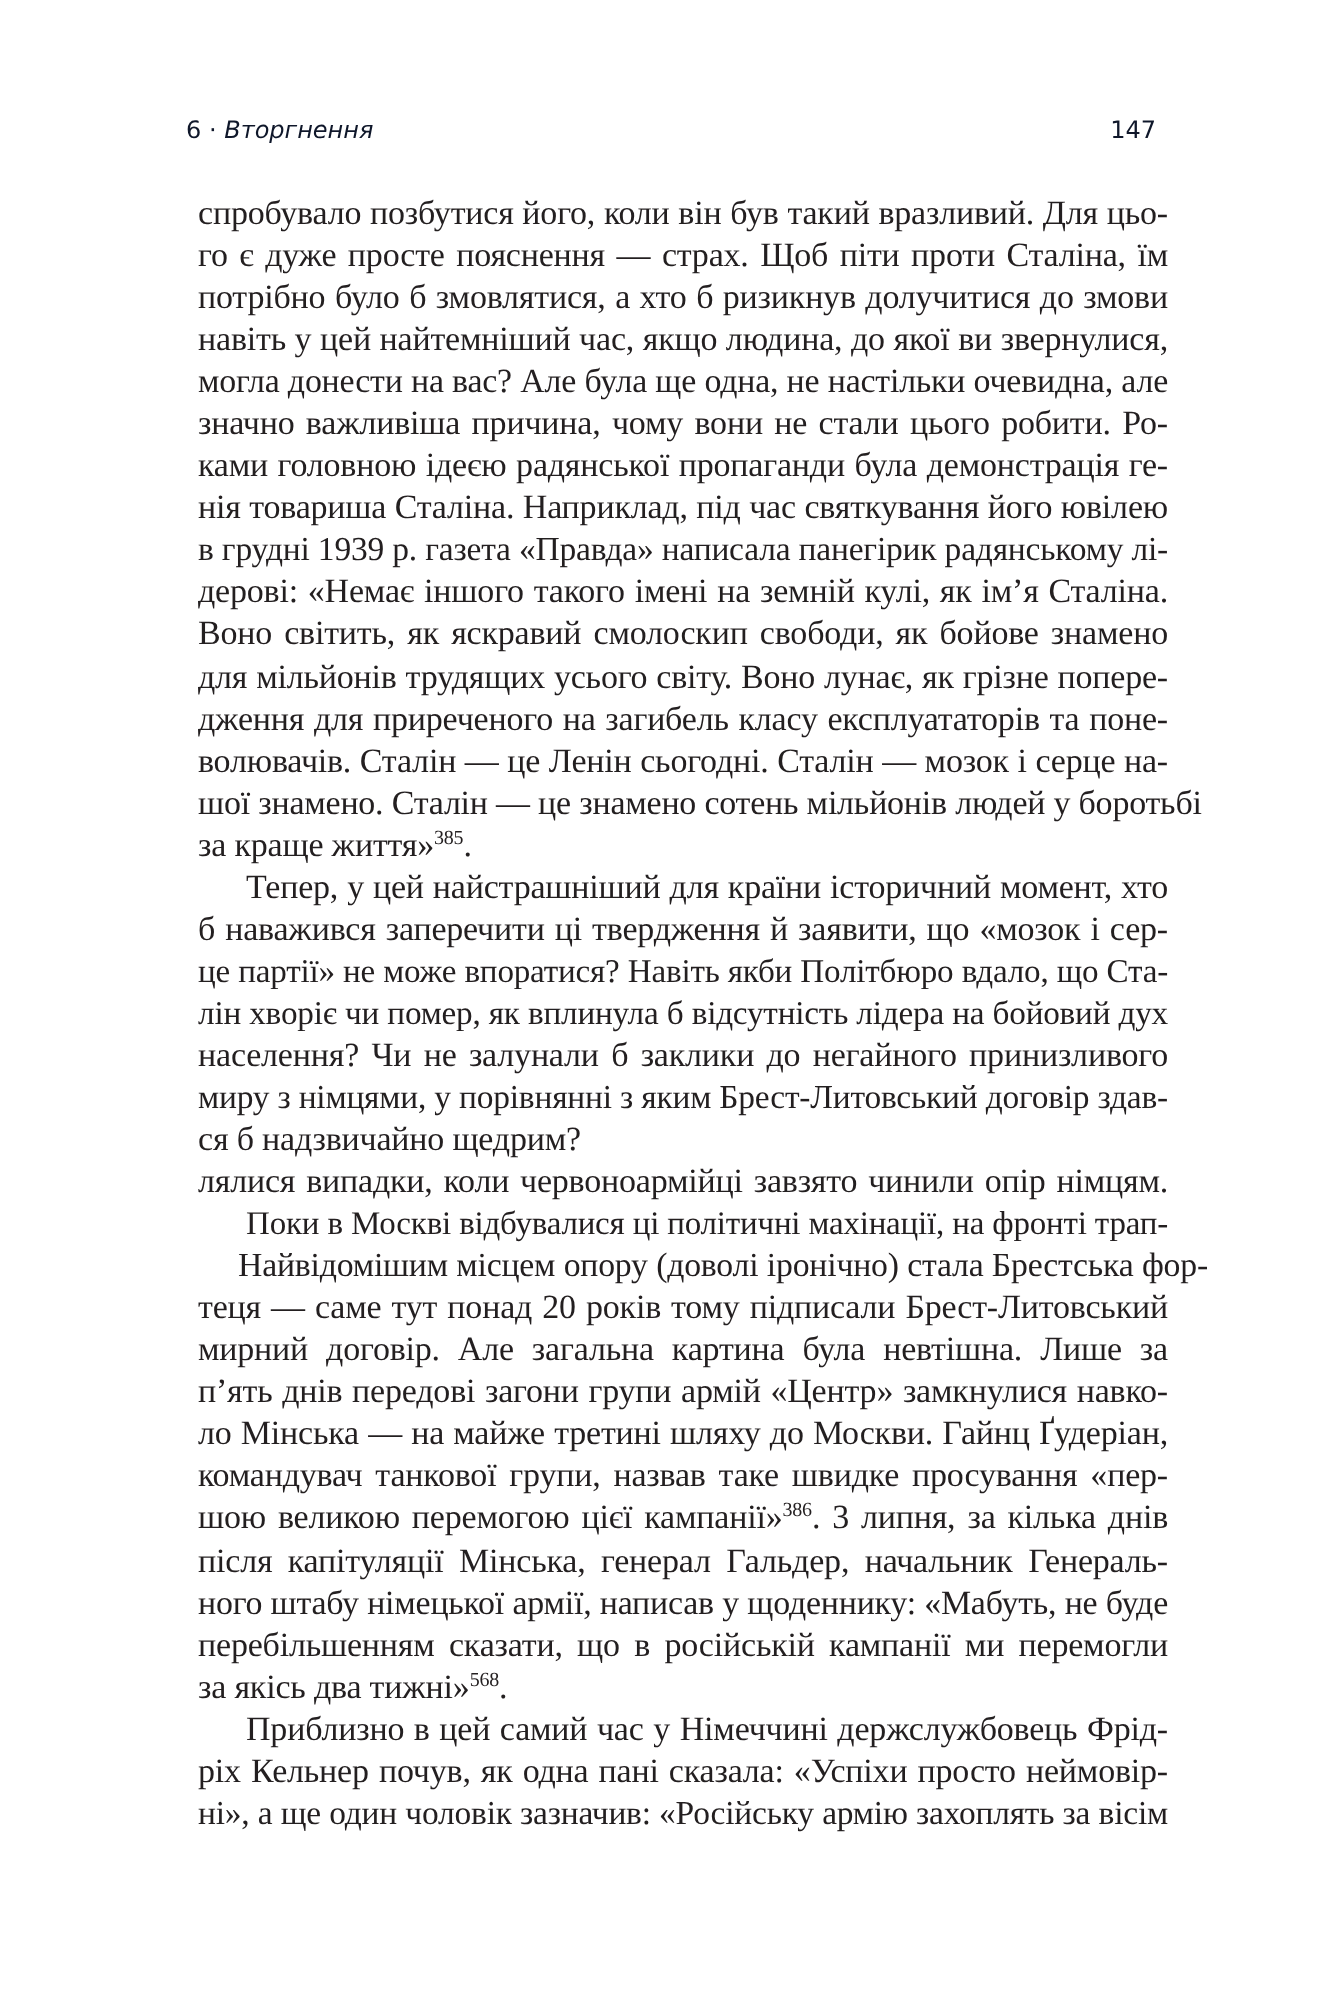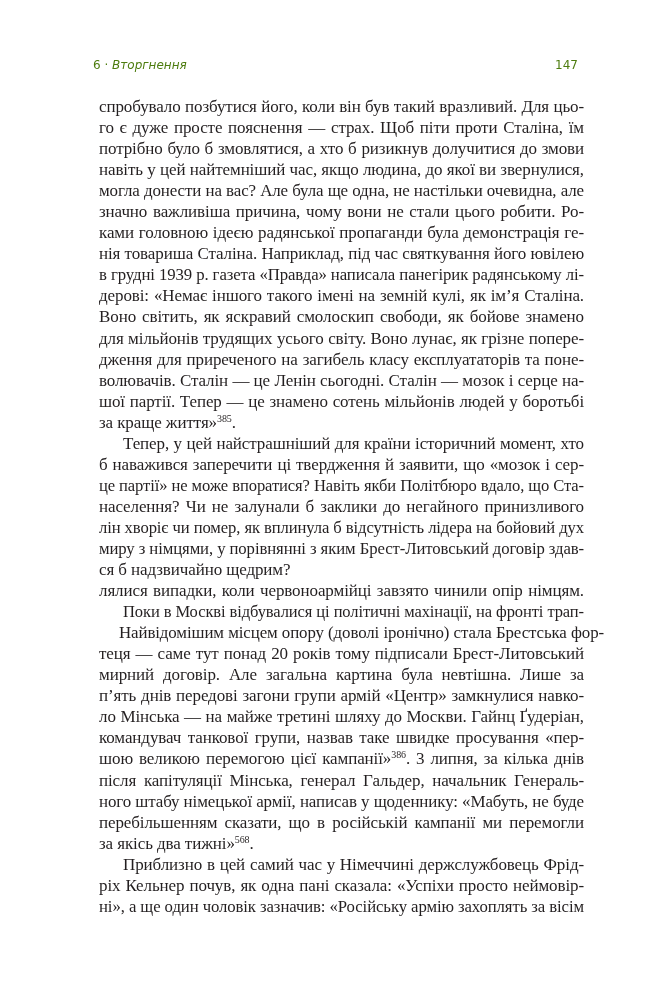--- a/index.html
+++ b/index.html
@@ -1,19 +1,19 @@
 <!DOCTYPE html>
 <html><head>
 <meta charset="utf-8">
 <style>
   html, body { margin: 0; padding: 0; background: #ffffff; }
   body { width: 667px; height: 1000px; position: relative; overflow: hidden;
          font-family: "DejaVu Serif", "Liberation Serif", serif; color: #231f20; }
   .header { position: absolute; top: 58px; left: 93px; width: 485px; height: 18px;
-            font-family: "DejaVu Sans", "Liberation Sans", sans-serif; font-size: 12px; color: #4d7c0f; }
+            font-family: "DejaVu Sans", "Liberation Sans", sans-serif; font-size: 12px; color: #0f172a; }
   .header .chapter { position: absolute; left: 0; top: 0; }
   .header .chapter .num { font-style: normal; }
   .header .chapter .title { font-style: italic; }
   .header .page-num { position: absolute; right: 0; top: 0; }
   .body-text { position: absolute; top: 96px; left: 99px; width: 485px; }
   .line { display: block; height: 21.05px; line-height: 21.05px; font-size: 14.6px;
           white-space: nowrap; text-align: justify; text-align-last: justify;
           font-family: "Liberation Serif", "DejaVu Serif", serif; font-size: 17px; letter-spacing: -0.1px; }
   .line.last { text-align-last: left; }
   .line.indent { padding-left: 24px; }
@@ -36,29 +36,29 @@
       <span class="line" style="text-align-last: justify; text-align: justify; display: block; width: 485px; box-sizing: border-box; font-size: 16.9536px;"><span>могла донести на вас? Але була ще одна, не настільки очевидна, але</span></span>
       <span class="line" style="text-align-last: justify; text-align: justify; display: block; width: 485px; box-sizing: border-box;"><span>значно важливіша причина, чому вони не стали цього робити. Ро-</span></span>
       <span class="line" style="text-align-last: justify; text-align: justify; display: block; width: 485px; box-sizing: border-box;"><span>ками головною ідеєю радянської пропаганди була демонстрація ге-</span></span>
       <span class="line" style="text-align-last: justify; text-align: justify; display: block; width: 485px; box-sizing: border-box;"><span>нія товариша Сталіна. Наприклад, під час святкування його ювілею</span></span>
       <span class="line" style="text-align-last: justify; text-align: justify; display: block; width: 485px; box-sizing: border-box; font-size: 16.7544px;"><span>в грудні 1939 р. газета «Правда» написала панегірик радянському лі-</span></span>
       <span class="line" style="text-align-last: justify; text-align: justify; display: block; width: 485px; box-sizing: border-box;"><span>дерові: «Немає іншого такого імені на земній кулі, як ім’я Сталіна.</span></span>
       <span class="line" style="text-align-last: justify; text-align: justify; display: block; width: 485px; box-sizing: border-box;"><span>Воно світить, як яскравий смолоскип свободи, як бойове знамено</span></span>
       <span class="line" style="text-align-last: justify; text-align: justify; display: block; width: 485px; box-sizing: border-box;"><span>для мільйонів трудящих усього світу. Воно лунає, як грізне попере-</span></span>
       <span class="line" style="text-align-last: justify; text-align: justify; display: block; width: 485px; box-sizing: border-box;"><span>дження для приреченого на загибель класу експлуататорів та поне-</span></span>
       <span class="line" style="text-align-last: justify; text-align: justify; display: block; width: 485px; box-sizing: border-box;"><span>волювачів. Сталін — це Ленін сьогодні. Сталін — мозок і серце на-</span></span>
-      <span class="line" style="text-align-last: justify; text-align: justify; display: block; width: 485px; box-sizing: border-box; font-size: 16.9852px;"><span>шої партії. Тепер — це знамено сотень мільйонів людей у боротьбі</span></span>
+      <span class="line" style="text-align-last: justify; text-align: justify; display: block; width: 485px; box-sizing: border-box; font-size: 16.9852px;"><span>шої знамено. Сталін — це знамено сотень мільйонів людей у боротьбі</span></span>
       <span class="line last" style="text-align-last: auto; text-align: left; display: block; width: 485px; box-sizing: border-box;"><span>за краще життя»</span><sup>385</sup><span>.</span></span>
     </div>
     <div>
       <span class="line indent" style="text-align-last: justify; text-align: justify; display: block; width: 485px; box-sizing: border-box;"><span>Тепер, у цей найстрашніший для країни історичний момент, хто</span></span>
       <span class="line" style="text-align-last: justify; text-align: justify; display: block; width: 485px; box-sizing: border-box;"><span>б наважився заперечити ці твердження й заявити, що «мозок і сер-</span></span>
       <span class="line" style="text-align-last: justify; text-align: justify; display: block; width: 485px; box-sizing: border-box; font-size: 16.5734px;"><span>це партії» не може впоратися? Навіть якби Політбюро вдало, що Ста-</span></span>
+      <span class="line" style="text-align-last: justify; text-align: justify; display: block; width: 485px; box-sizing: border-box; font-size: 16.6267px;"><span>лін хворіє чи помер, як вплинула б відсутність лідера на бойовий дух</span></span>
       <span class="line" style="text-align-last: justify; text-align: justify; display: block; width: 485px; box-sizing: border-box;"><span>населення? Чи не залунали б заклики до негайного принизливого</span></span>
-      <span class="line" style="text-align-last: justify; text-align: justify; display: block; width: 485px; box-sizing: border-box; font-size: 16.6267px;"><span>лін хворіє чи помер, як вплинула б відсутність лідера на бойовий дух</span></span>
       <span class="line" style="text-align-last: justify; text-align: justify; display: block; width: 485px; box-sizing: border-box; font-size: 16.722px;"><span>миру з німцями, у порівнянні з яким Брест-Литовський договір здав-</span></span>
       <span class="line last" style="text-align-last: auto; text-align: left; display: block; width: 485px; box-sizing: border-box;"><span>ся б надзвичайно щедрим?</span></span>
     </div>
     <div>
       <span class="line" style="text-align-last: justify; text-align: justify; display: block; width: 485px; box-sizing: border-box;"><span>лялися випадки, коли червоноармійці завзято чинили опір німцям.</span></span>
       <span class="line indent" style="text-align-last: justify; text-align: justify; display: block; width: 485px; box-sizing: border-box; font-size: 16.5093px;"><span>Поки в Москві відбувалися ці політичні махінації, на фронті трап-</span></span>
       <span class="line" style="text-align-last: justify; text-align: justify; display: block; width: 485px; box-sizing: border-box; font-size: 16.896px; margin-left: 20px;"><span>Найвідомішим місцем опору (доволі іронічно) стала Брестська фор-</span></span>
       <span class="line" style="text-align-last: justify; text-align: justify; display: block; width: 485px; box-sizing: border-box;"><span>теця — саме тут понад 20 років тому підписали Брест-Литовський</span></span>
       <span class="line" style="text-align-last: justify; text-align: justify; display: block; width: 485px; box-sizing: border-box;"><span>мирний договір. Але загальна картина була невтішна. Лише за</span></span>
       <span class="line" style="text-align-last: justify; text-align: justify; display: block; width: 485px; box-sizing: border-box;"><span>п’ять днів передові загони групи армій «Центр» замкнулися навко-</span></span>

